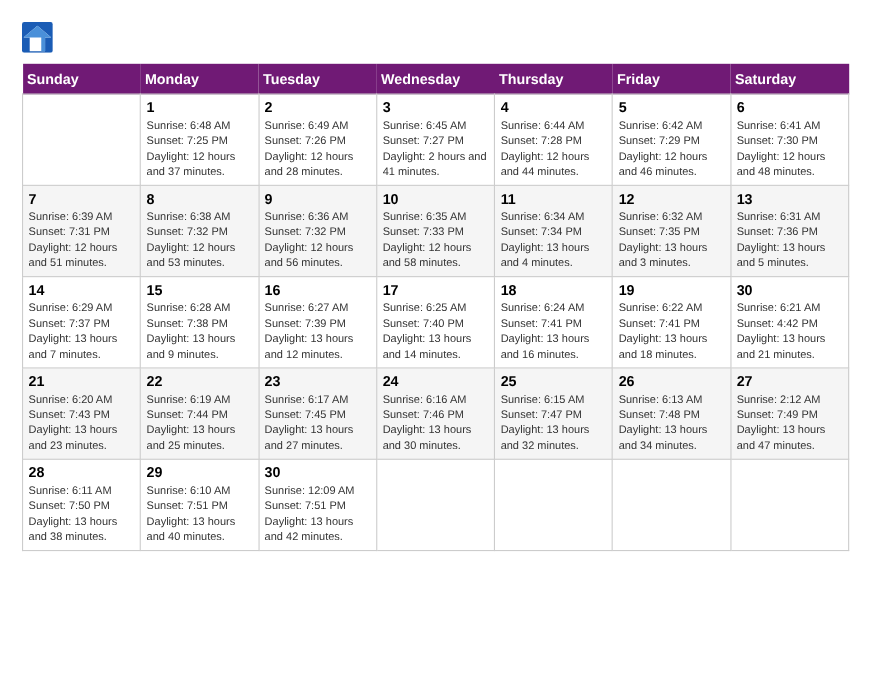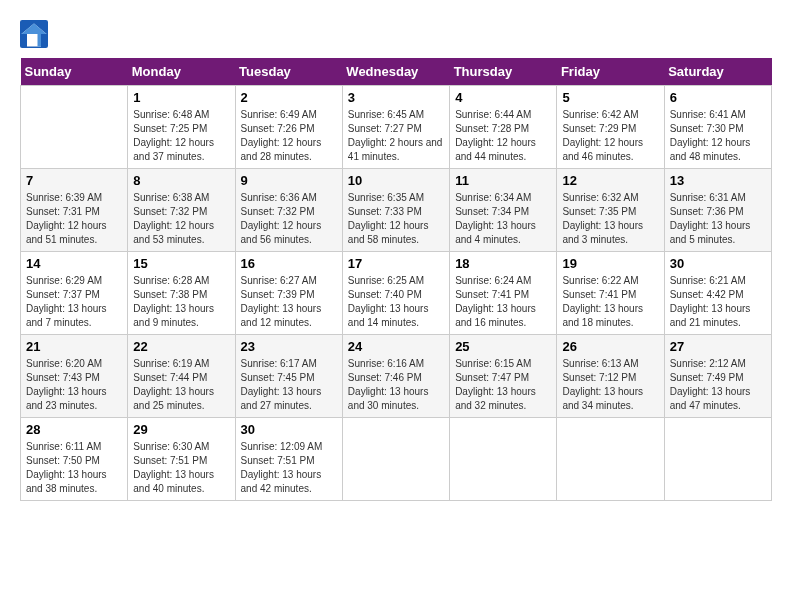--- a/index.html
+++ b/index.html
@@ -326,21 +326,21 @@
         <div class="day-info">
           <span>Sunrise: 6:15 AM</span><br>
           <span>Sunset: 7:47 PM</span><br>
           <span>Daylight: 13 hours and 32 minutes.</span>
         </div>
       </td>
         <td>
         <span class="day-number">26</span>
         <div class="day-info">
           <span>Sunrise: 6:13 AM</span><br>
-          <span>Sunset: 7:12 PM</span><br>
+          <span>Sunset: 7:48 PM</span><br>
           <span>Daylight: 13 hours and 34 minutes.</span>
         </div>
       </td>
         <td>
         <span class="day-number">27</span>
         <div class="day-info">
           <span>Sunrise: 2:12 AM</span><br>
           <span>Sunset: 7:49 PM</span><br>
           <span>Daylight: 13 hours and 47 minutes.</span>
         </div>
@@ -351,21 +351,21 @@
         <span class="day-number">28</span>
         <div class="day-info">
           <span>Sunrise: 6:11 AM</span><br>
           <span>Sunset: 7:50 PM</span><br>
           <span>Daylight: 13 hours and 38 minutes.</span>
         </div>
       </td>
         <td>
         <span class="day-number">29</span>
         <div class="day-info">
-          <span>Sunrise: 6:30 AM</span><br>
+          <span>Sunrise: 6:10 AM</span><br>
           <span>Sunset: 7:51 PM</span><br>
           <span>Daylight: 13 hours and 40 minutes.</span>
         </div>
       </td>
         <td>
         <span class="day-number">30</span>
         <div class="day-info">
           <span>Sunrise: 12:09 AM</span><br>
           <span>Sunset: 7:51 PM</span><br>
           <span>Daylight: 13 hours and 42 minutes.</span>

